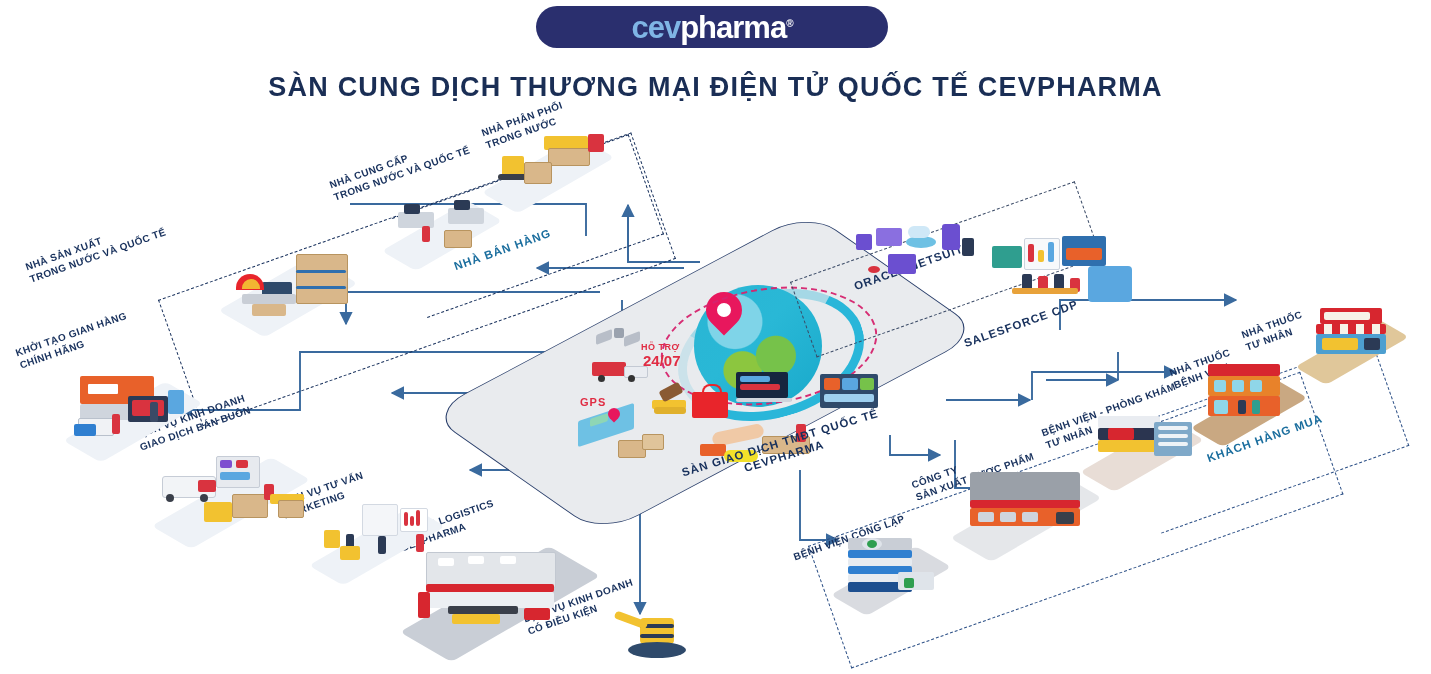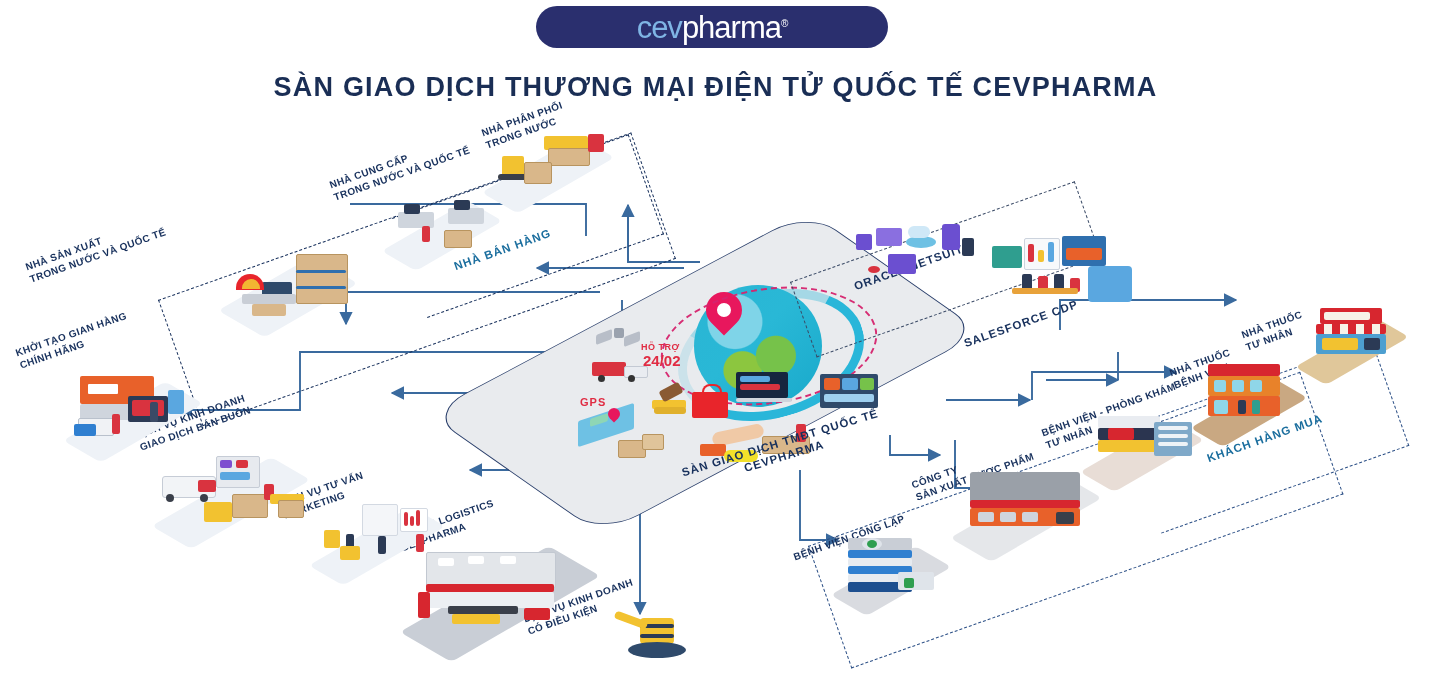--- a/index.html
+++ b/index.html
@@ -11,21 +11,21 @@
     position:relative;
   }
   #stage{position:absolute;inset:0;}
 
   
   .logo-pill{
     position:absolute;left:536px;top:6px;width:352px;height:42px;
     background:#2a2f6e;border-radius:21px;
     display:flex;align-items:center;justify-content:center;
   }
-  .logo-text{font-size:31px;font-weight:normal;letter-spacing:-1px;line-height:1;}
+  .logo-text{font-size:31px;font-weight:bold;letter-spacing:-1px;line-height:1;}
   .logo-cev{color:#7fb5e5;}
   .logo-pharma{color:#ffffff;}
   .logo-reg{color:#ffffff;font-size:10px;vertical-align:super;}
   .logo-tag{
     position:absolute;left:536px;top:52px;width:352px;
     text-align:center;color:#2a2f6e;font-size:12.5px;font-weight:bold;
     letter-spacing:.2px;
   }
   .logo-tag .slash{color:#8a90c0;font-weight:normal;margin-right:4px;}
   .page-title{
@@ -98,21 +98,21 @@
 </head>
 <body>
 
 <div id="stage">
 
   <div class="logo-pill">
     <span class="logo-text">
       <span class="logo-cev">cev</span><span class="logo-pharma">pharma</span><span class="logo-reg">®</span>
     </span>
   </div>
-  <div class="page-title">SÀN GIAO DỊCH THƯƠNG MẠI ĐIỆN TỬ QUỐC TẾ CEVPHARMA</div>
+  <div class="page-title">SÀN CUNG DỊCH THƯƠNG MẠI ĐIỆN TỬ QUỐC TẾ CEVPHARMA</div>
 
   <svg class="lines" viewBox="0 0 1431 674">
     <defs>
       <marker id="ah" viewBox="0 0 10 10" refX="9" refY="5" markerWidth="7" markerHeight="7" orient="auto-start-reverse">
         <path d="M0,0 L10,5 L0,10 z" fill="#3a6a9e"></path>
       </marker>
       <marker id="ahs" viewBox="0 0 10 10" refX="9" refY="5" markerWidth="6" markerHeight="6" orient="auto-start-reverse">
         <path d="M0,0 L10,5 L0,10 z" fill="#3a6a9e"></path>
       </marker>
     </defs>
@@ -269,21 +269,21 @@
   </div>
 
   <div class="platform"></div>
 
   <div class="globe-ring"></div>
   <div class="globe"></div>
   <div class="pin"></div>
   <div class="routedash" style="left:660px;top:288px;width:214px;height:112px;transform:rotate(-8deg);"></div>
 
   <div class="redtext" style="left:641px;top:342px;font-size:9px;letter-spacing:.5px;">HỖ TRỢ</div>
-  <div class="redtext" style="left:643px;top:352px;font-size:15px;">24/02</div>
+  <div class="redtext" style="left:643px;top:352px;font-size:15px;">24/07</div>
   <div class="redtext" style="left:580px;top:396px;font-size:11px;letter-spacing:1px;">GPS</div>
 
   <div class="art" style="left:596px;top:326px;width:46px;height:24px;">
     <div class="box" style="left:0;top:6px;width:16px;height:10px;background:#b8bec8;transform:skewY(-20deg);"></div>
     <div class="box" style="left:18px;top:2px;width:10px;height:10px;background:#9aa2ae;"></div>
     <div class="box" style="left:28px;top:8px;width:16px;height:10px;background:#b8bec8;transform:skewY(-20deg);"></div>
   </div>
   <div class="art" style="left:592px;top:356px;width:60px;height:28px;">
     <div class="box" style="left:0;top:6px;width:34px;height:14px;background:#d9333f;border-radius:2px;"></div>
     <div class="box" style="left:32px;top:10px;width:22px;height:10px;background:#e9ecf1;border:1px solid #c3c9d3;"></div>

